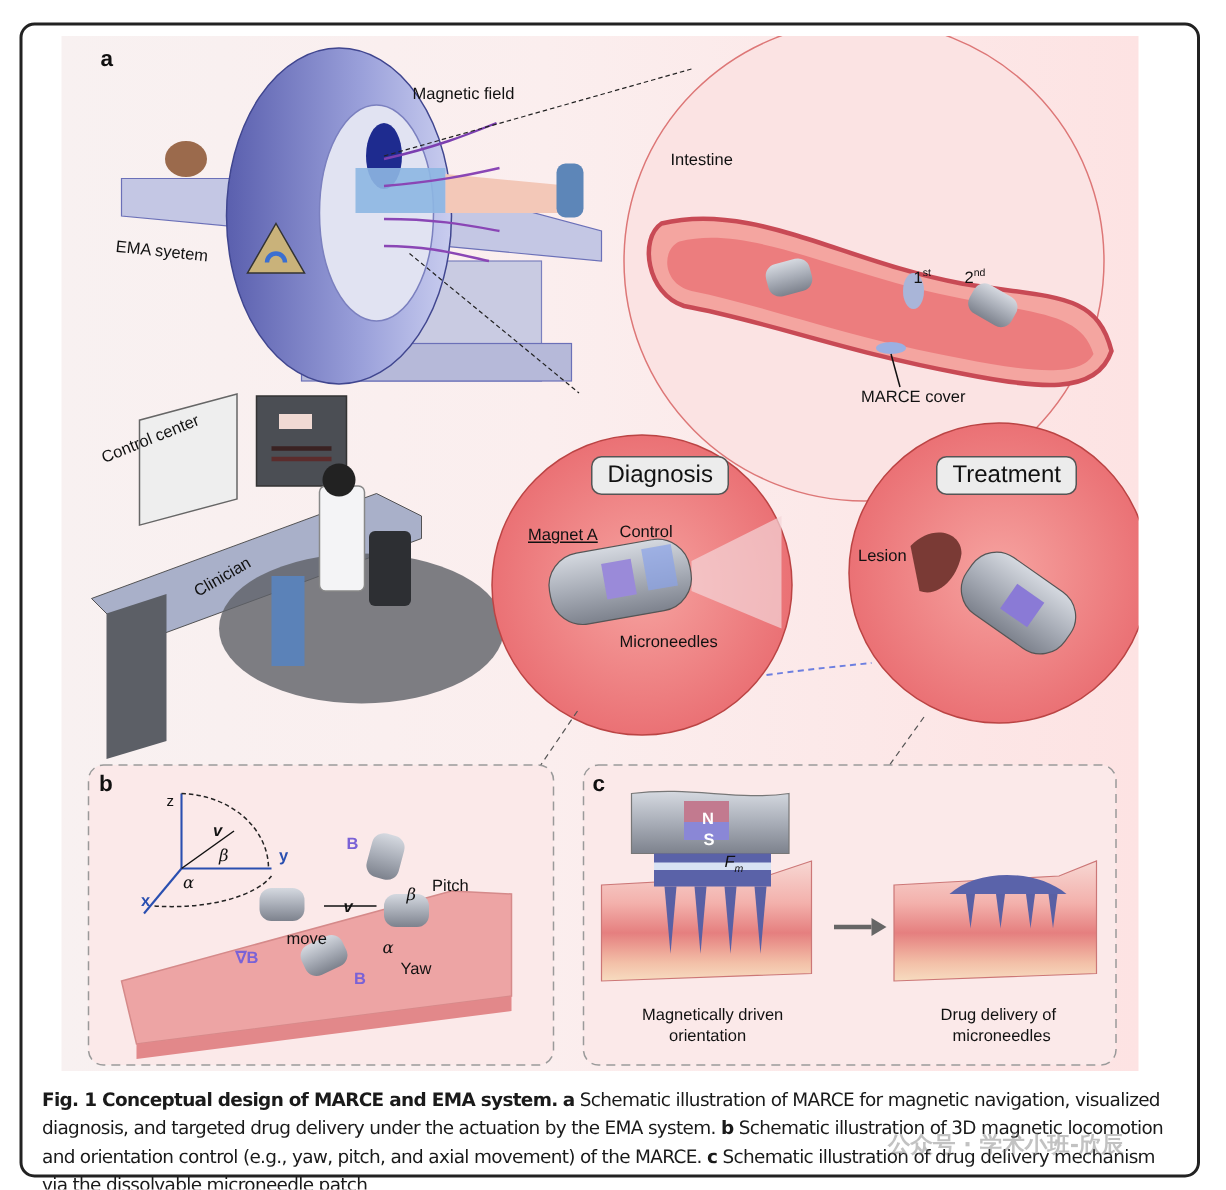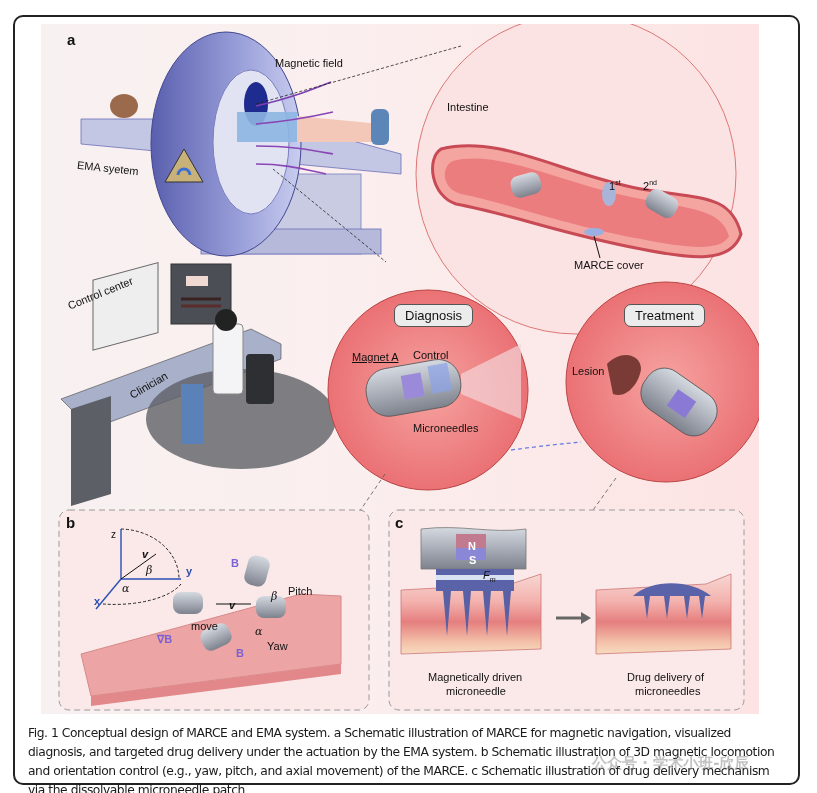--- a/index.html
+++ b/index.html
@@ -3,23 +3,23 @@
 <meta charset="utf-8">
 <style>
   html, body { margin:0; padding:0; background:#ffffff; }
   body { width:817px; height:793px; position:relative; overflow:hidden; font-family:"Liberation Sans", sans-serif; }
   .frame { position:absolute; left:13px; top:15px; width:787px; height:770px; border:2px solid #222; border-radius:10px; box-sizing:border-box; background:#fff; }
   .panel { position:absolute; left:41px; top:24px; width:718px; height:690px;
            background:linear-gradient(90deg,#f8f1f1 0%,#fbeeee 45%,#fde3e3 100%); }
   svg.art { position:absolute; left:41px; top:24px; width:718px; height:690px; }
   .lbl { position:absolute; font-size:11px; color:#111; white-space:nowrap; line-height:1; }
   .panel-letter { position:absolute; font-weight:bold; font-size:15px; color:#111; }
-  .pill { position:absolute; padding:3px 10px; font-size:13px; background:#ececec; border:1.5px solid #555; border-radius:7px; color:#111; }
+  .pill { position:absolute; padding:3px 10px; font-size:16px; background:#ececec; border:1.5px solid #555; border-radius:7px; color:#111; }
   .caption { position:absolute; left:28px; top:724px; width:760px; font-size:12.3px; line-height:19px; color:#1a1a1a; font-family:"DejaVu Sans", sans-serif; letter-spacing:-0.45px; }
-  .caption b { font-weight:normal;text-align:right; }
+  .caption b { font-weight:bold;text-align:right; }
   .watermark { position:absolute; left:592px; top:754px; font-size:15px; color:rgba(120,120,120,0.45); white-space:nowrap; font-family:"DejaVu Sans", sans-serif;font-weight:bold; }
   .sub { font-size:7px; vertical-align:super; }
   .subd { font-size:7px; vertical-align:sub; }
   .purple { color:#7a62d6; font-weight:bold; }
 </style>
 </head>
 <body>
 
 <div class="frame"></div>
 <div class="panel"></div>
@@ -189,21 +189,21 @@
 <div class="lbl" style="left:151px; top:621px;padding-left:40px;">move</div>
 <div class="lbl purple" style="left:157px; top:634px;">∇B</div>
 <div class="lbl" style="left:255px; top:626px; font-style:italic; font-family:'DejaVu Serif', serif;">α</div>
 <div class="lbl" style="left:267px; top:641px;">Yaw</div>
 <div class="lbl purple" style="left:236px; top:648px;">B</div>
 
 <div class="lbl" style="left:468px; top:541px; color:#fff; font-weight:bold;">N</div>
 <div class="lbl" style="left:469px; top:555px; color:#fff; font-weight:bold;">S</div>
 <div class="lbl" style="left:483px; top:570px; font-style:italic;"><span>F</span><span class="subd">m</span></div>
 <div class="lbl" style="left:428px; top:672px;">Magnetically driven</div>
-<div class="lbl" style="left:446px; top:686px;">microneedle</div>
+<div class="lbl" style="left:446px; top:686px;">orientation</div>
 <div class="lbl" style="left:627px; top:672px;">Drug delivery of</div>
 <div class="lbl" style="left:635px; top:686px;">microneedles</div>
 
 <div class="caption">
   <b>Fig. 1 Conceptual design of MARCE and EMA system.</b>
   <b>a</b>
   <span>Schematic illustration of MARCE for magnetic navigation, visualized diagnosis, and targeted drug delivery under the actuation by the EMA system.</span>
   <b>b</b>
   <span>Schematic illustration of 3D magnetic locomotion and orientation control (e.g., yaw, pitch, and axial movement) of the MARCE.</span>
   <b>c</b>

